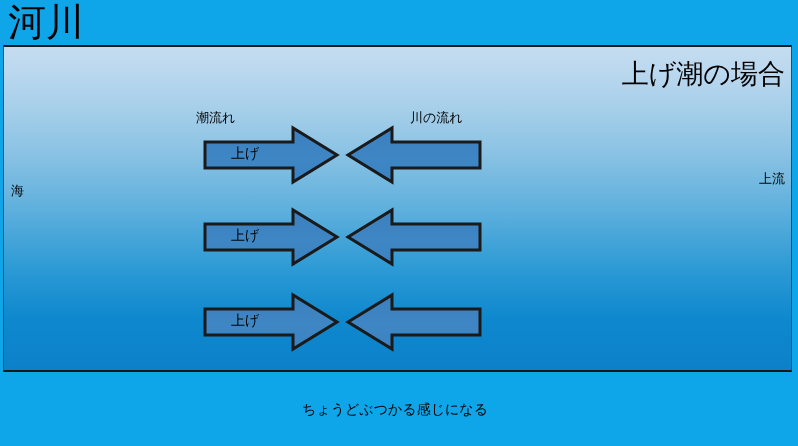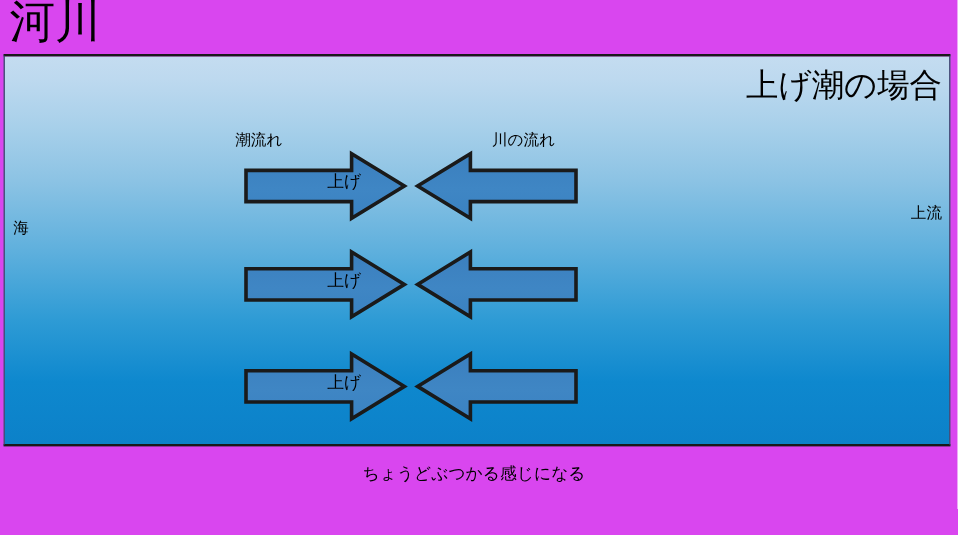--- a/index.html
+++ b/index.html
@@ -17,22 +17,21 @@
     position: relative;
   }
 
   
   #slide {
     position: absolute;
     left: 0;
     top: 0;
     width: 798px;
     height: 446px;
-    background: #d946ef;
-    font-family: Liberation Mono, monospace;
+    background: #0ea5e9;
   }
 
   
   #title {
     position: absolute;
     left: 8px;
     top: 0px;
     width: 500px;
     height: 44px;
     line-height: 44px;
@@ -120,33 +119,33 @@
   }
   .arrow svg { display: block; width: 140px; height: 60px; }
   .arrow-left  { left: 197px; }
   .arrow-right { left: 340px; }
 
   .arrow-text {
     position: absolute;
     left: 30px;
     top: 19px;
     width: 70px;
-    text-align: right;
+    text-align: left;
     font-size: 14px;
     line-height: 18px;
     color: #000000;
     white-space: nowrap;
     pointer-events: none;
   }
 
   
   #bottom-note {
     position: absolute;
     left: 0;
-    top: 386px;
+    top: 399px;
     width: 790px;
     text-align: center;
     font-size: 14px;
     line-height: 20px;
     color: #000000;
   }
 </style>
 </head>
 <body>
 

